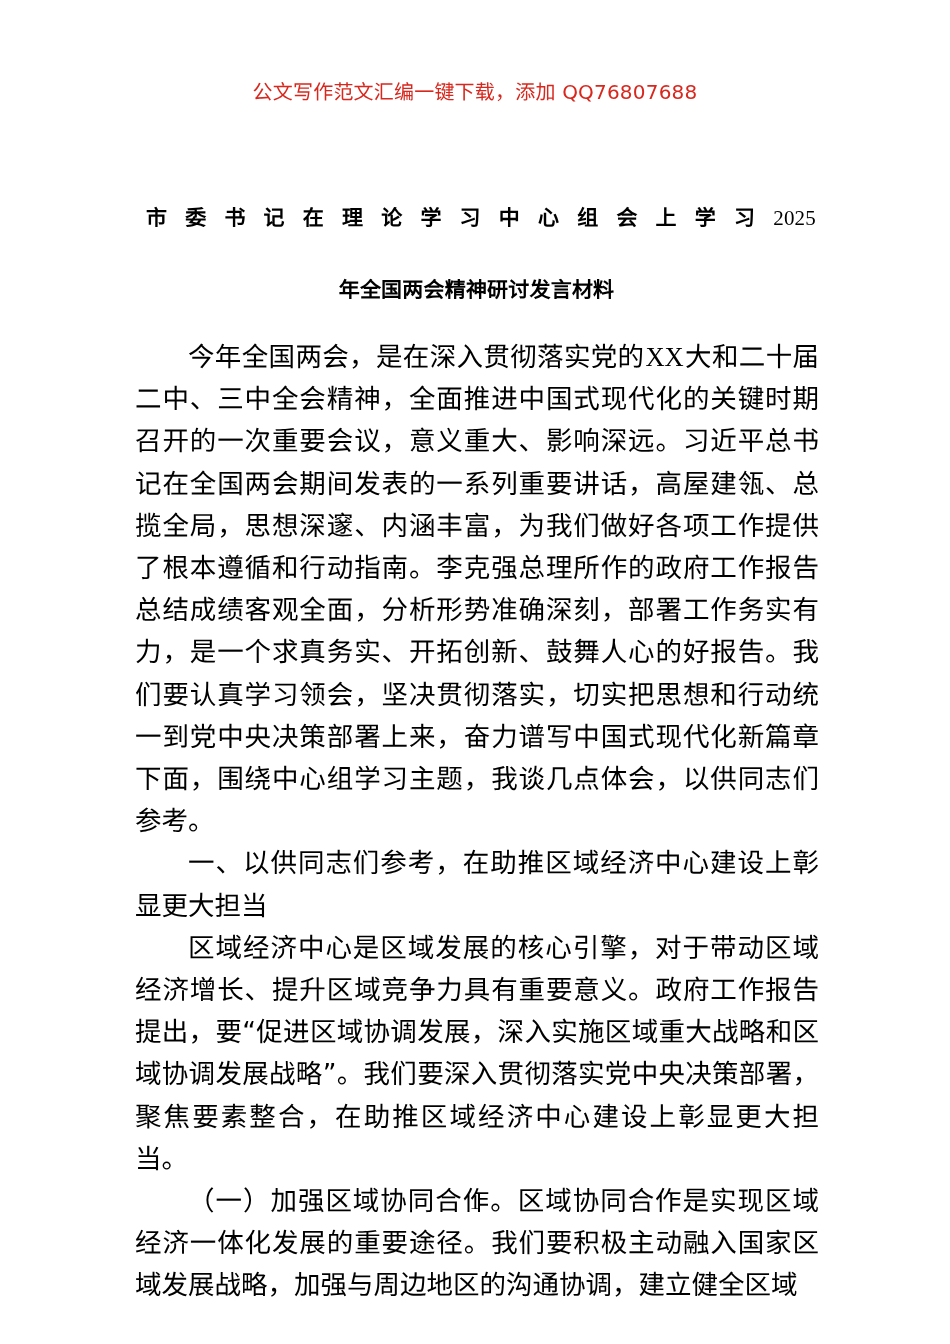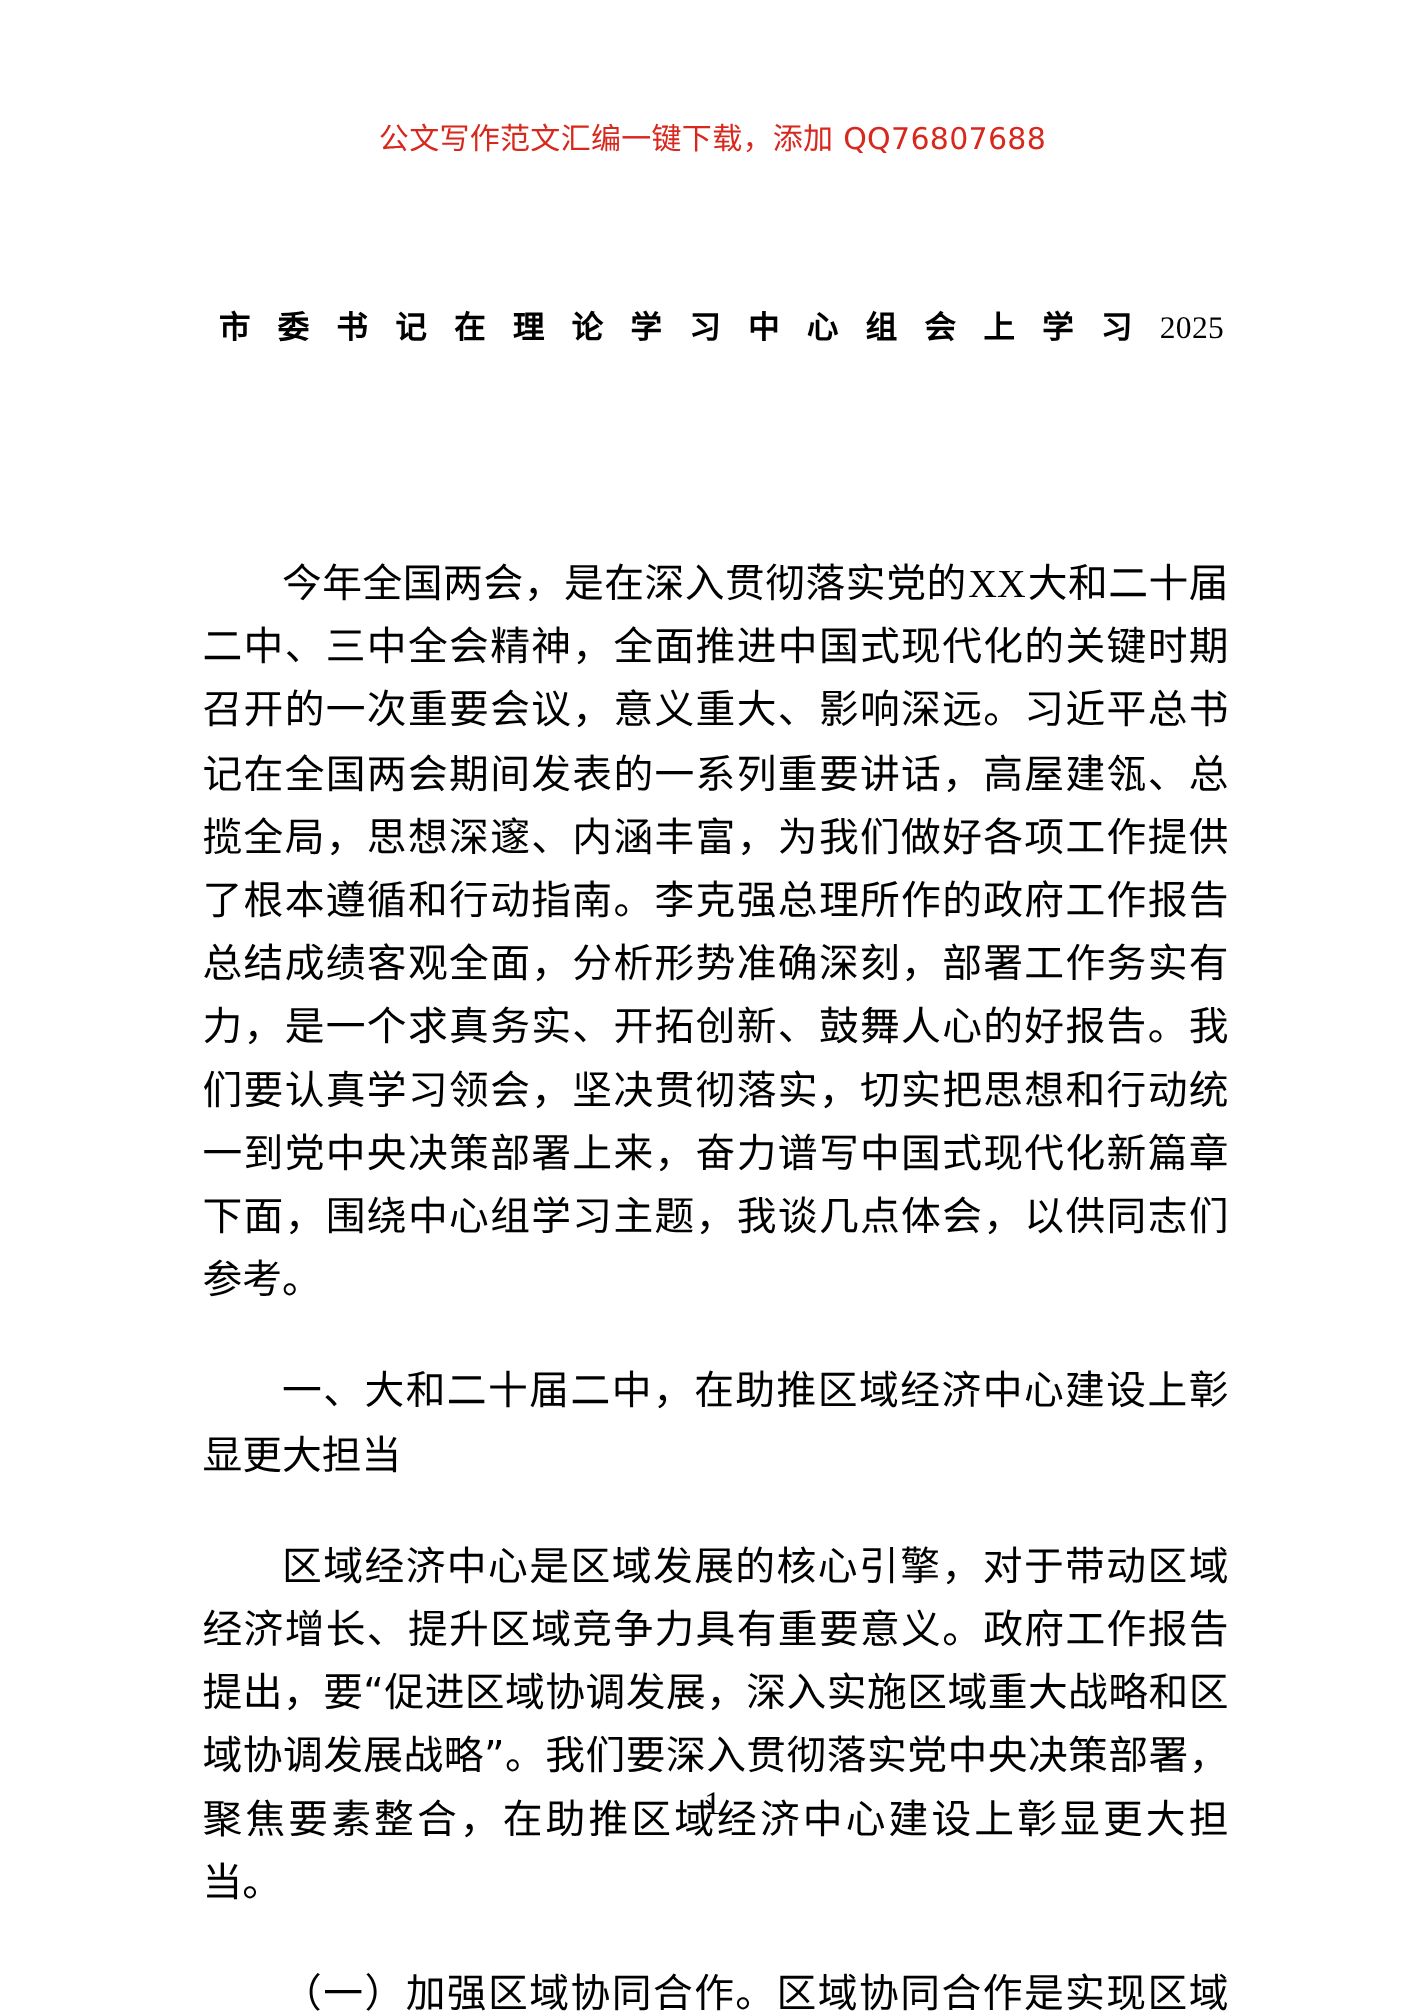--- a/index.html
+++ b/index.html
@@ -77,21 +77,20 @@
   .body-block p {
     margin: 0;
     padding: 0;
     text-align: justify;
     text-align-last: left;
     text-justify: inter-ideograph;
   }
 
   .body-block p.indent {
     text-indent: 2em;
-    margin-top: 32px;
   }
 
   .latin {
     font-family: "Liberation Serif", "DejaVu Serif", serif;
     padding: 0 1px;
   }
 
   
   .page-number {
     position: absolute;
@@ -107,28 +106,29 @@
 </style>
 </head>
 <body>
 
 <div class="page" style="background: rgb(255, 255, 255); color: rgb(0, 0, 0);">
 
   <div class="promo-header" style="color: rgb(216, 40, 30);">公文写作范文汇编一键下载，添加 QQ76807688</div>
 
   <h1 class="doc-title">
     <span class="ln1"><span>市委书记在理论学习中心组会上学习</span><span class="num">2025</span></span>
+    <span class="ln2">年全国两会精神研讨发言材料</span>
   </h1>
 
   <div class="body-block">
 
 
     <p class="indent"><span>今年全国两会，是在深入贯彻落实党的</span><span class="latin">XX</span><span>大和二十届二中、三中全会精神，全面推进中国式现代化的关键时期召开的一次重要会议，意义重大、影响深远。习近平总书记在全国两会期间发表的一系列重要讲话，高屋建瓴、总揽全局，思想深邃、内涵丰富，为我们做好各项工作提供了根本遵循和行动指南。李克强总理所作的政府工作报告总结成绩客观全面，分析形势准确深刻，部署工作务实有力，是一个求真务实、开拓创新、鼓舞人心的好报告。我们要认真学习领会，坚决贯彻落实，切实把思想和行动统一到党中央决策部署上来，奋力谱写中国式现代化新篇章下面，围绕中心组学习主题，我谈几点体会，以供同志们参考。</span></p>
 
-    <p class="indent">一、大和二十届二中，在助推区域经济中心建设上彰显更大担当</p>
+    <p class="indent">一、以供同志们参考，在助推区域经济中心建设上彰显更大担当</p>
 
     <p class="indent">区域经济中心是区域发展的核心引擎，对于带动区域经济增长、提升区域竞争力具有重要意义。政府工作报告提出，要“促进区域协调发展，深入实施区域重大战略和区域协调发展战略”。我们要深入贯彻落实党中央决策部署，聚焦要素整合，在助推区域经济中心建设上彰显更大担当。</p>
 
     <p class="indent">（一）加强区域协同合作。区域协同合作是实现区域经济一体化发展的重要途径。我们要积极主动融入国家区域发展战略，加强与周边地区的沟通协调，建立健全区域</p>
 
   </div>
 
   <div class="page-number">1</div>
 
 </div>

